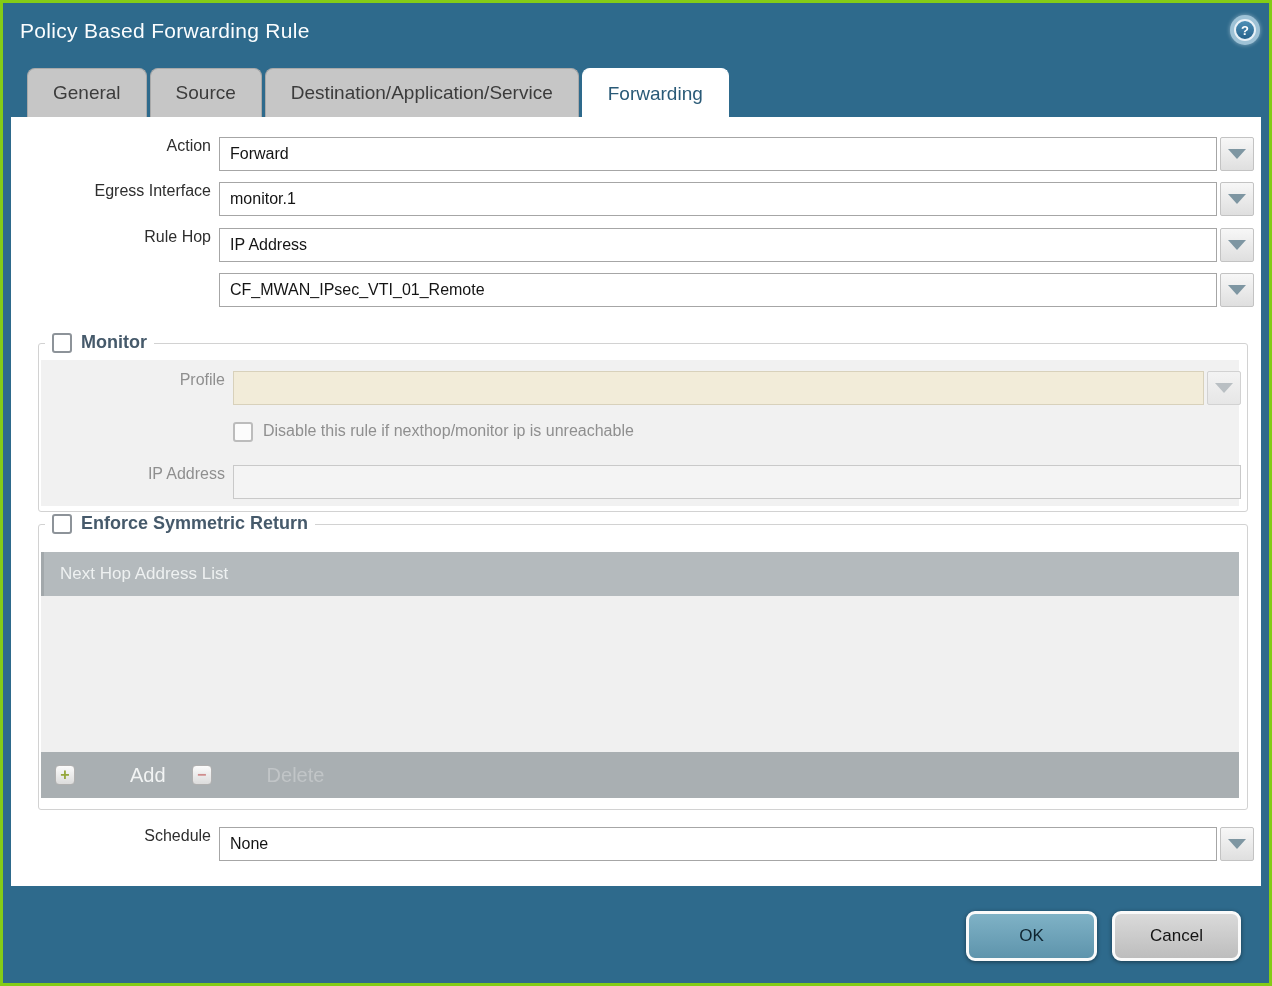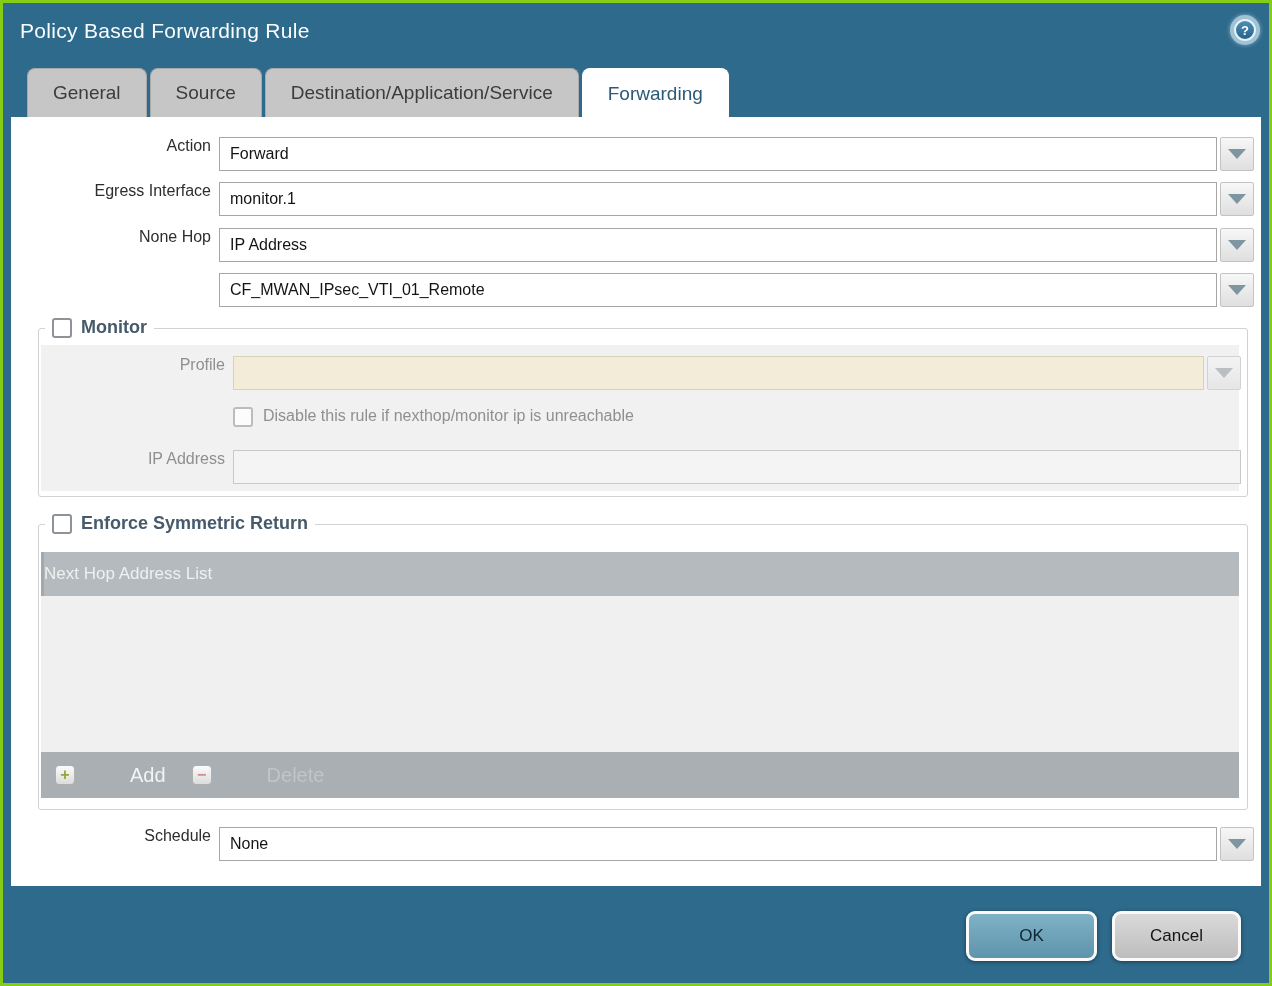--- a/index.html
+++ b/index.html
@@ -93,21 +93,21 @@
   }
   .tb.profile { width:971px; background:#f2ecd9; border:1px solid #d8d1bb; color:#8f8f8f; }
   .tb.ipaddr { width:1008px; background:#f4f4f4; border:1px solid #c9c9c9; color:#8f8f8f; }
   .mlabel { width:184px; text-align:right; font-size:16px; color:#8f8f8f; margin-right:8px; flex:none; }
   .disrow-text { font-size:16px; color:#8f8f8f; margin-left:10px; white-space:nowrap; }
 
   
   .nh-table { position:absolute; top:27px; left:2px; width:1198px; }
   .nh-head {
     height:44px; background:#b4babd; display:flex; align-items:center;
-    font-size:17px; color:#eef1f1;
+    padding-left:16px; font-size:17px; color:#eef1f1;
     border-left:3px solid #a2a8ab;
   }
   .nh-body { height:156px; background:#f0f0f0; }
   .nh-foot {
     height:46px; background:#a9afb2; display:flex; align-items:center;
     padding-left:14px; gap:26px;
   }
   .tool { display:flex; align-items:center; gap:7px; cursor:pointer; }
   .tool-ic {
     width:20px; height:20px; border-radius:4px; border:1px solid #b0b0b0;
@@ -162,36 +162,36 @@
 
     <div class="frow" style="top:65px;">
       <div class="flabel">Egress Interface</div>
       <div class="tb w-main">monitor.1</div>
       <div class="ddbtn">
           <span class="arr"></span>
         </div>
     </div>
 
     <div class="frow" style="top:111px;">
-      <div class="flabel">None Hop</div>
+      <div class="flabel">Rule Hop</div>
       <div class="tb w-main">IP Address</div>
       <div class="ddbtn">
           <span class="arr"></span>
         </div>
     </div>
 
     <div class="frow" style="top:156px;">
       <div class="flabel"></div>
       <div class="tb w-main">CF_MWAN_IPsec_VTI_01_Remote</div>
       <div class="ddbtn">
           <span class="arr"></span>
         </div>
     </div>
 
-    <div class="fieldset" style="top:211px; left:27px; width:1210px; height:169px;">
+    <div class="fieldset" style="top:226px; left:27px; width:1210px; height:169px;">
       <div class="legend">
         <span class="cb"></span>
         <span class="legend-label">Monitor</span>
       </div>
       <div class="mpanel">
 
         <div class="frow" style="top:11px;border-radius:12px;">
           <div class="mlabel">Profile</div>
           <div class="tb profile"></div>
           <div class="ddbtn dis">

